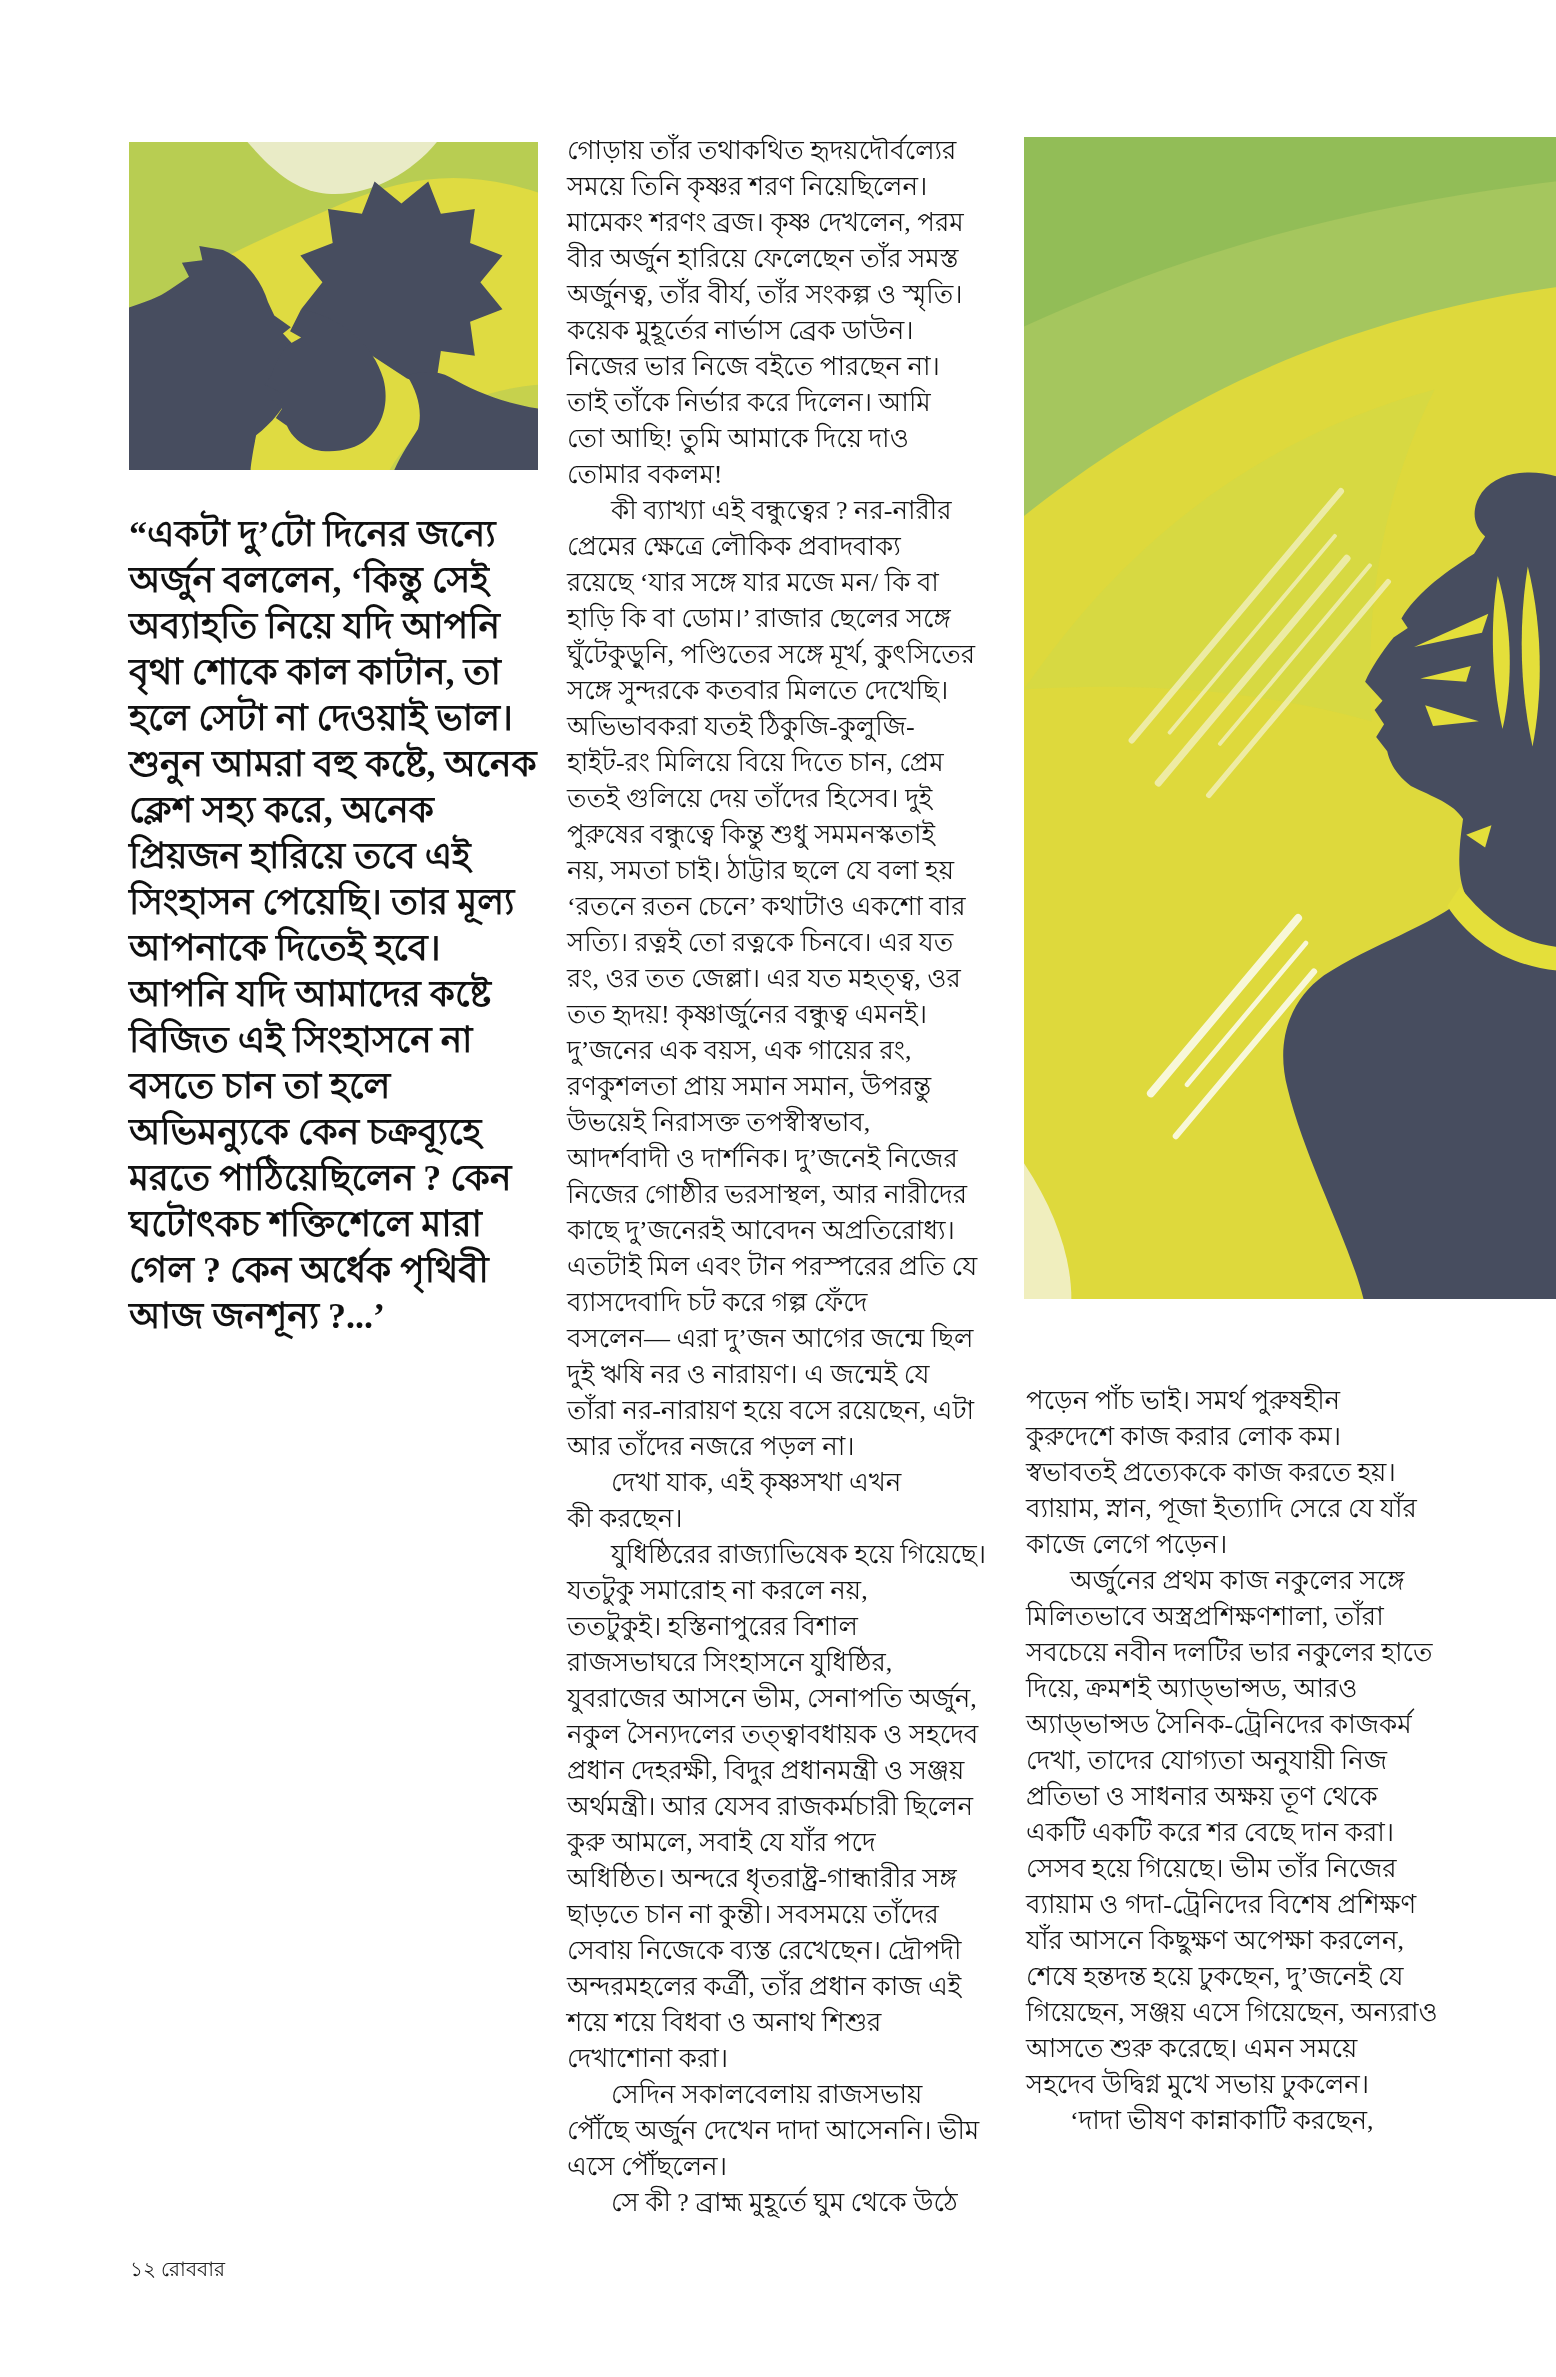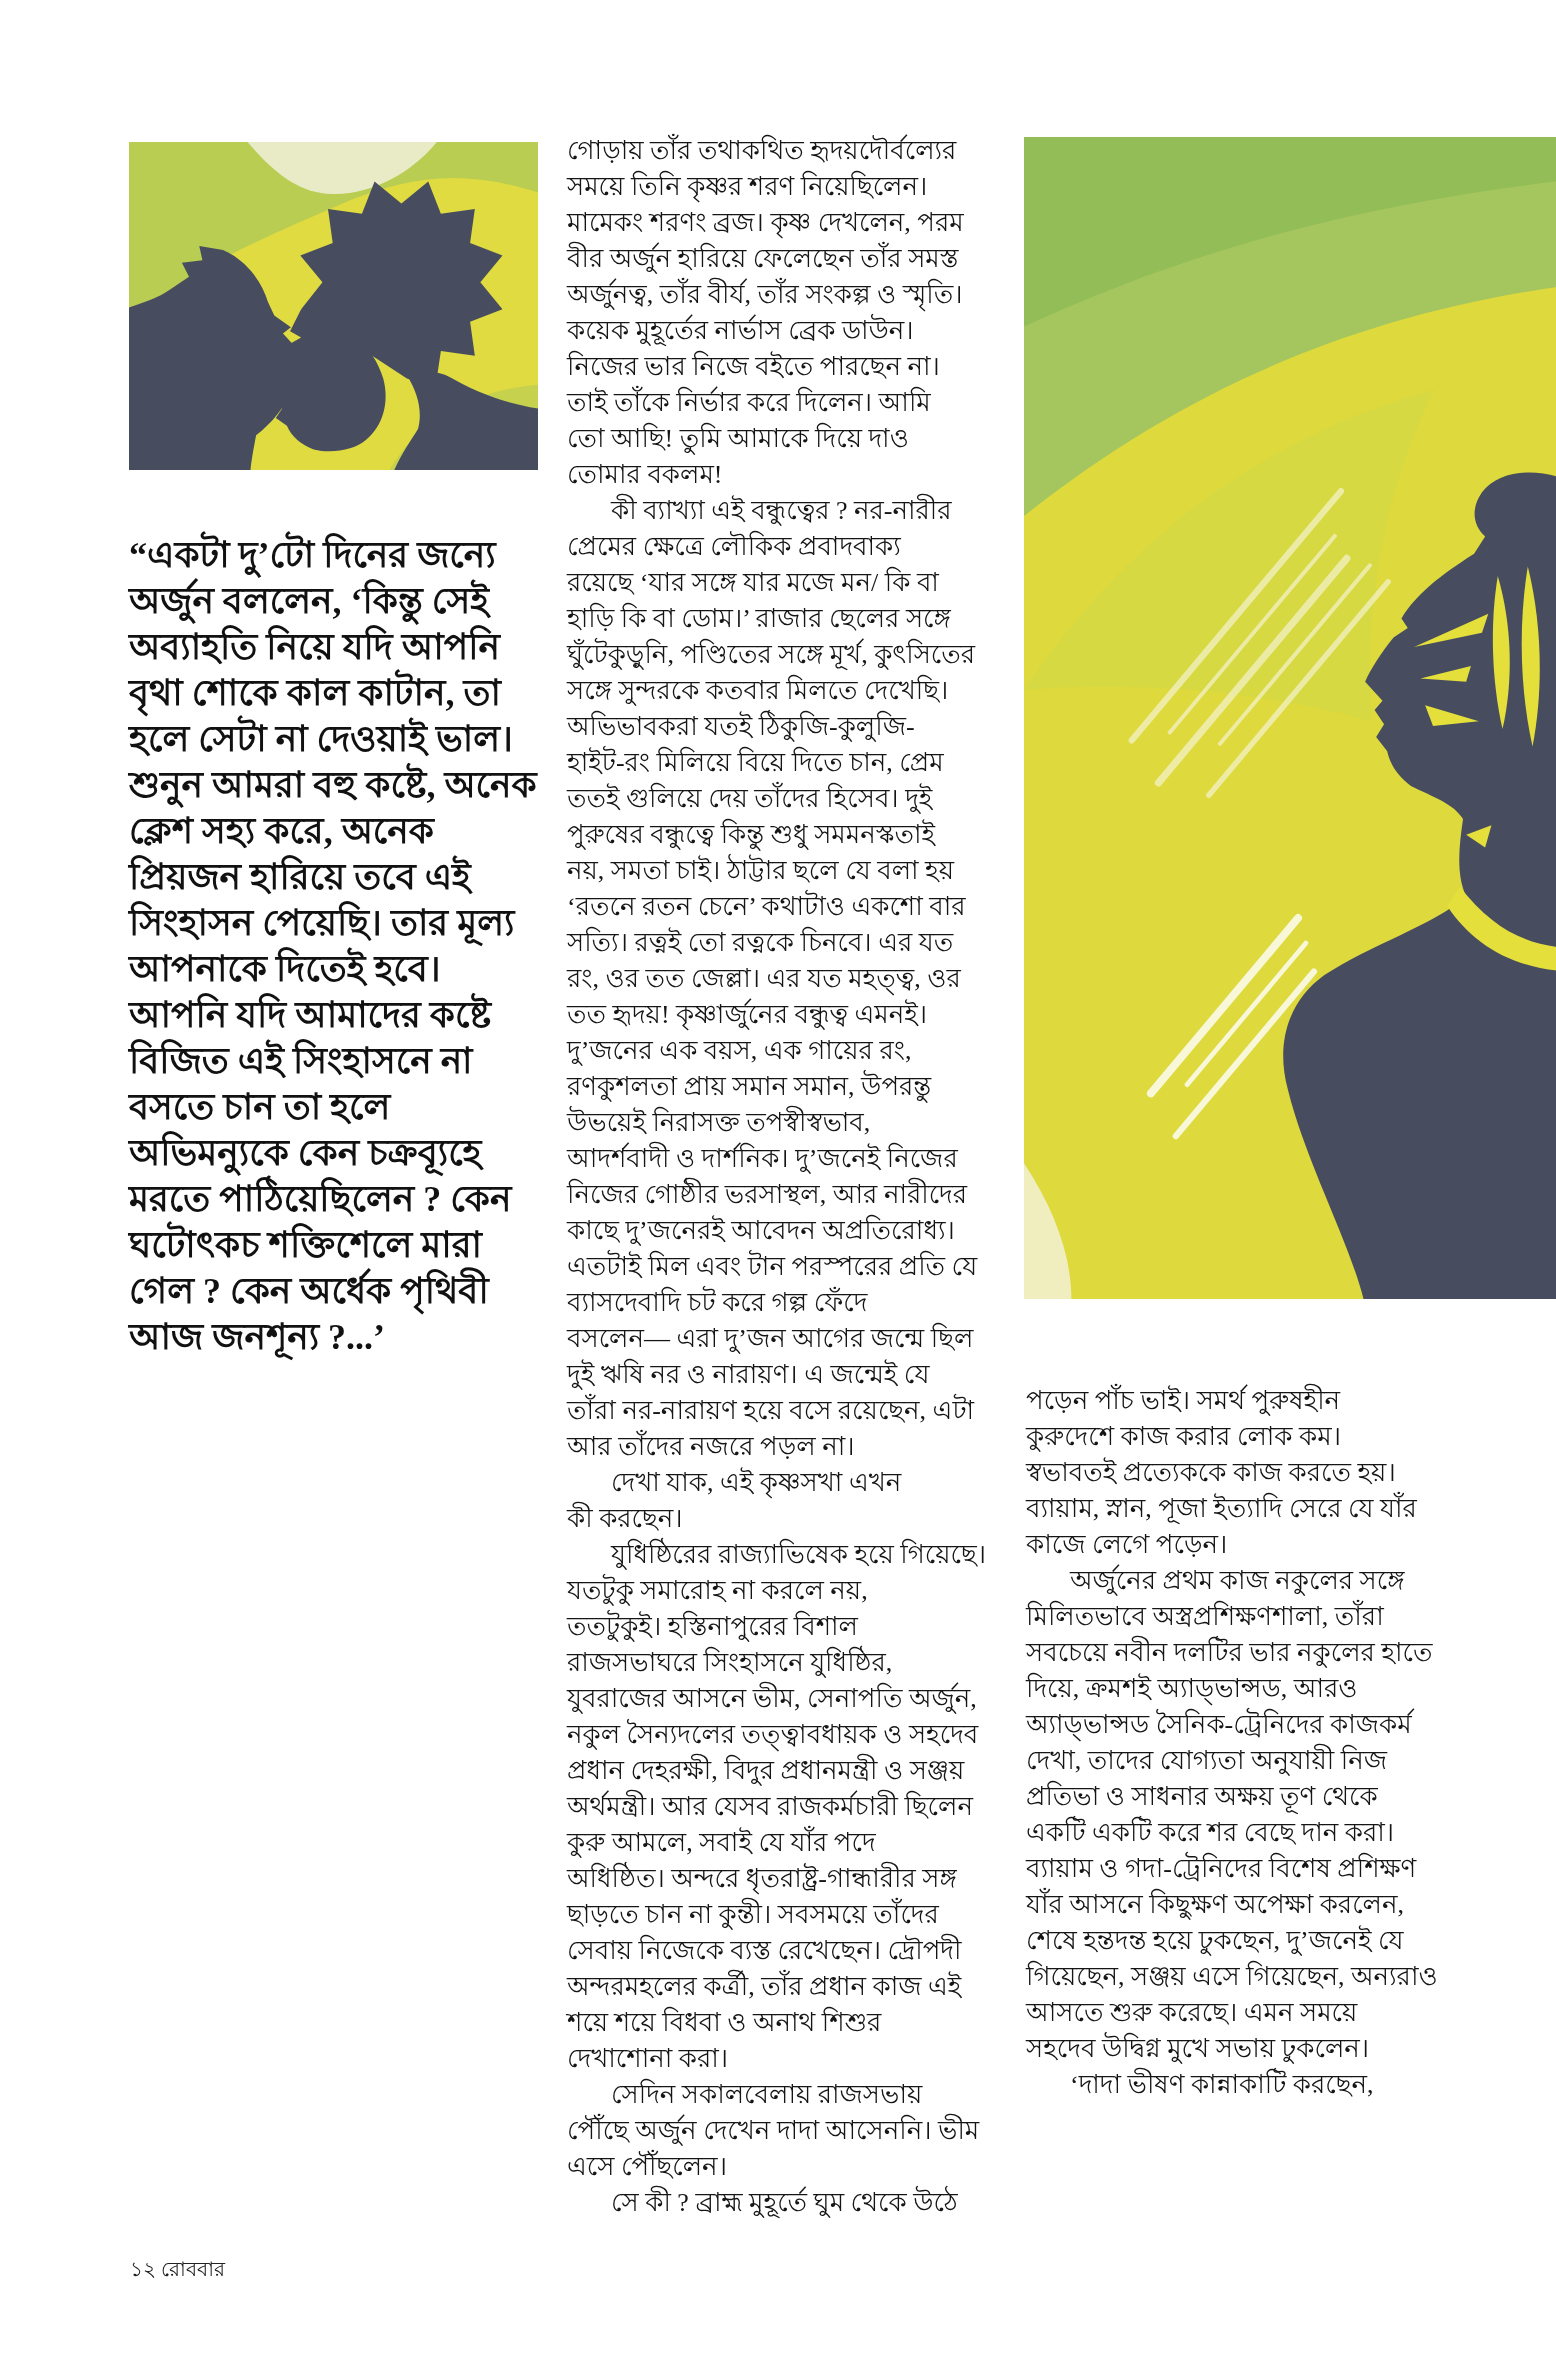--- a/index.html
+++ b/index.html
@@ -6,21 +6,21 @@
   body{
     width:1557px;height:2377px;position:relative;background:#ffffff;
     font-family:"Liberation Serif", serif;color:#191919;overflow:hidden;
   }
   figure{margin:0}
   .art{position:absolute;overflow:hidden}
   .art svg{display:block;width:100%;height:100%}
   .art-tl{left:129px;top:142px;width:409px;height:328px}
   .art-r{left:1024px;top:137px;width:533px;height:1162px}
 
-  .pullquote{position:absolute;left:129px;top:532px;width:442px}
+  .pullquote{position:absolute;left:129px;top:511px;width:442px}
   .pq-line{
     font-size:36px;line-height:46px;font-weight:700;white-space:nowrap;color:#111111;
   }
 
   .col{position:absolute}
   .col-mid{left:567px;top:133px;width:446px}
   .col-right{left:1026px;top:1383px;width:517px}
   .b-line{font-size:26px;line-height:36px;white-space:nowrap;color:#151515}
   .b-line.indent{padding-left:44px}
 
@@ -169,20 +169,21 @@
       <div class="b-line">ব্যায়াম, স্নান, পূজা ইত্যাদি সেরে যে যাঁর</div>
       <div class="b-line">কাজে লেগে পড়েন।</div>
       <div class="b-line indent">অর্জুনের প্রথম কাজ নকুলের সঙ্গে</div>
       <div class="b-line">মিলিতভাবে অস্ত্রপ্রশিক্ষণশালা, তাঁরা</div>
       <div class="b-line">সবচেয়ে নবীন দলটির ভার নকুলের হাতে</div>
       <div class="b-line">দিয়ে, ক্রমশই অ্যাড্ভান্সড, আরও</div>
       <div class="b-line">অ্যাড্ভান্সড সৈনিক-ট্রেনিদের কাজকর্ম</div>
       <div class="b-line">দেখা, তাদের যোগ্যতা অনুযায়ী নিজ</div>
       <div class="b-line">প্রতিভা ও সাধনার অক্ষয় তূণ থেকে</div>
       <div class="b-line">একটি একটি করে শর বেছে দান করা।</div>
+      <div class="b-line">সেসব হয়ে গিয়েছে। ভীম তাঁর নিজের</div>
       <div class="b-line">ব্যায়াম ও গদা-ট্রেনিদের বিশেষ প্রশিক্ষণ</div>
       <div class="b-line">যাঁর আসনে কিছুক্ষণ অপেক্ষা করলেন,</div>
       <div class="b-line">শেষে হন্তদন্ত হয়ে ঢুকছেন, দু’জনেই যে</div>
       <div class="b-line">গিয়েছেন, সঞ্জয় এসে গিয়েছেন, অন্যরাও</div>
       <div class="b-line">আসতে শুরু করেছে। এমন সময়ে</div>
       <div class="b-line">সহদেব উদ্বিগ্ন মুখে সভায় ঢুকলেন।</div>
       <div class="b-line indent">‘দাদা ভীষণ কান্নাকাটি করছেন,</div>
     </section>
 
   <footer class="pagefooter">

